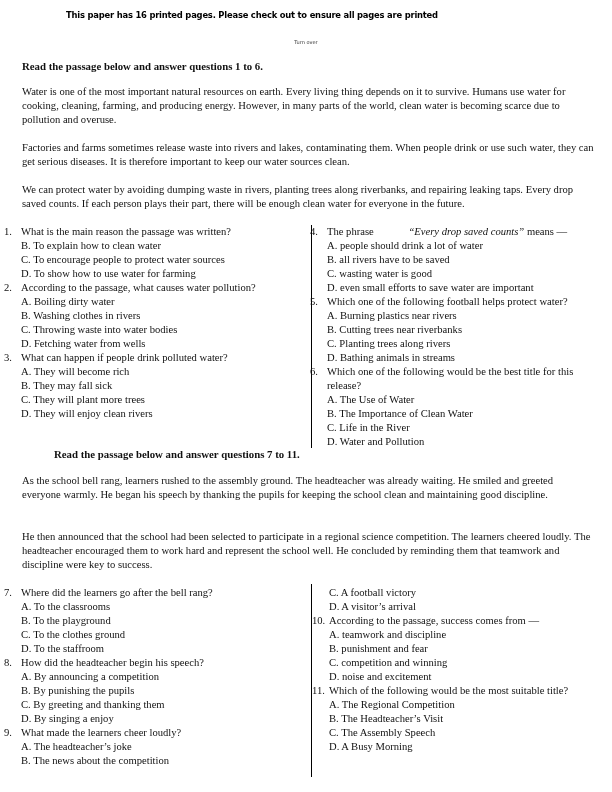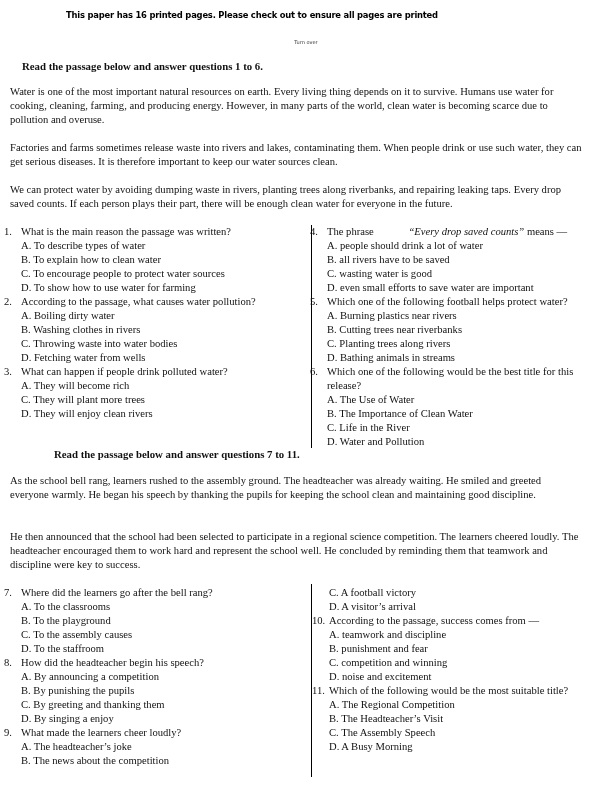--- a/index.html
+++ b/index.html
@@ -30,21 +30,21 @@
       color: #333;
     }
     .instr {
       position: absolute;
       left: 22px;
       font-weight: bold;
       font-size: 10.8px;
     }
     .para {
       position: absolute;
-      left: 10px;
+      left: 22px;
       width: 572px;
       font-size: 10.6px;
       line-height: 14px;
       font-family: Liberation Serif, serif;
     }
     .col {
       position: absolute;
       width: 300px;
     }
     .q {
@@ -74,39 +74,39 @@
 <div class="instr" style="top:59px;">Read the passage below and answer questions 1 to 6.</div>
 <div class="para" style="top:85px;">Water is one of the most important natural resources on earth. Every living thing depends on it to survive. Humans use water for cooking, cleaning, farming, and producing energy. However, in many parts of the world, clean water is becoming scarce due to pollution and overuse.</div>
 <div class="para" style="top:141px;">Factories and farms sometimes release waste into rivers and lakes, contaminating them. When people drink or use such water, they can get serious diseases. It is therefore important to keep our water sources clean.</div>
 <div class="para" style="top:183px;">We can protect water by avoiding dumping waste in rivers, planting trees along riverbanks, and repairing leaking taps. Every drop saved counts. If each person plays their part, there will be enough clean water for everyone in the future.</div>
 
 <div class="col" style="left:4px; top:225px;">
   <div class="q">
     <span class="qnum">1.</span>
     <div class="stem">What is the main reason the passage was written?</div>
   </div>
-  <div class="opt">A. To describe types of water</div>
   <div class="opt">B. To explain how to clean water</div>
   <div class="opt">C. To encourage people to protect water sources</div>
   <div class="opt">D. To show how to use water for farming</div>
 
   <div class="q">
     <span class="qnum">2.</span>
     <div class="stem">According to the passage, what causes water pollution?</div>
   </div>
   <div class="opt">A. Boiling dirty water</div>
   <div class="opt">B. Washing clothes in rivers</div>
   <div class="opt">C. Throwing waste into water bodies</div>
   <div class="opt">D. Fetching water from wells</div>
 
   <div class="q">
     <span class="qnum">3.</span>
     <div class="stem">What can happen if people drink polluted water?</div>
   </div>
   <div class="opt">A. They will become rich</div>
+  <div class="opt">B. They may fall sick</div>
   <div class="opt">C. They will plant more trees</div>
   <div class="opt">D. They will enjoy clean rivers</div>
 </div>
 
 <div class="divider" style="top:225px; height:223px;"></div>
 
 <div class="col" style="left:310px; top:225px; width:296px;">
   <div class="q">
     <span class="qnum">4.</span>
     <div class="stem"><span>The phrase </span><em>“Every drop saved counts”</em><span> means —</span></div>
@@ -139,21 +139,21 @@
 <div class="para" style="top:474px;">As the school bell rang, learners rushed to the assembly ground. The headteacher was already waiting. He smiled and greeted everyone warmly. He began his speech by thanking the pupils for keeping the school clean and maintaining good discipline.</div>
 <div class="para" style="top:530px;">He then announced that the school had been selected to participate in a regional science competition. The learners cheered loudly. The headteacher encouraged them to work hard and represent the school well. He concluded by reminding them that teamwork and discipline were key to success.</div>
 
 <div class="col" style="left:4px; top:586px;">
   <div class="q">
     <span class="qnum">7.</span>
     <div class="stem">Where did the learners go after the bell rang?</div>
   </div>
   <div class="opt">A. To the classrooms</div>
   <div class="opt">B. To the playground</div>
-  <div class="opt">C. To the assembly causes</div>
+  <div class="opt">C. To the clothes ground</div>
   <div class="opt">D. To the staffroom</div>
 
   <div class="q">
     <span class="qnum">8.</span>
     <div class="stem">How did the headteacher begin his speech?</div>
   </div>
   <div class="opt">A. By announcing a competition</div>
   <div class="opt">B. By punishing the pupils</div>
   <div class="opt">C. By greeting and thanking them</div>
   <div class="opt">D. By singing a enjoy</div>

